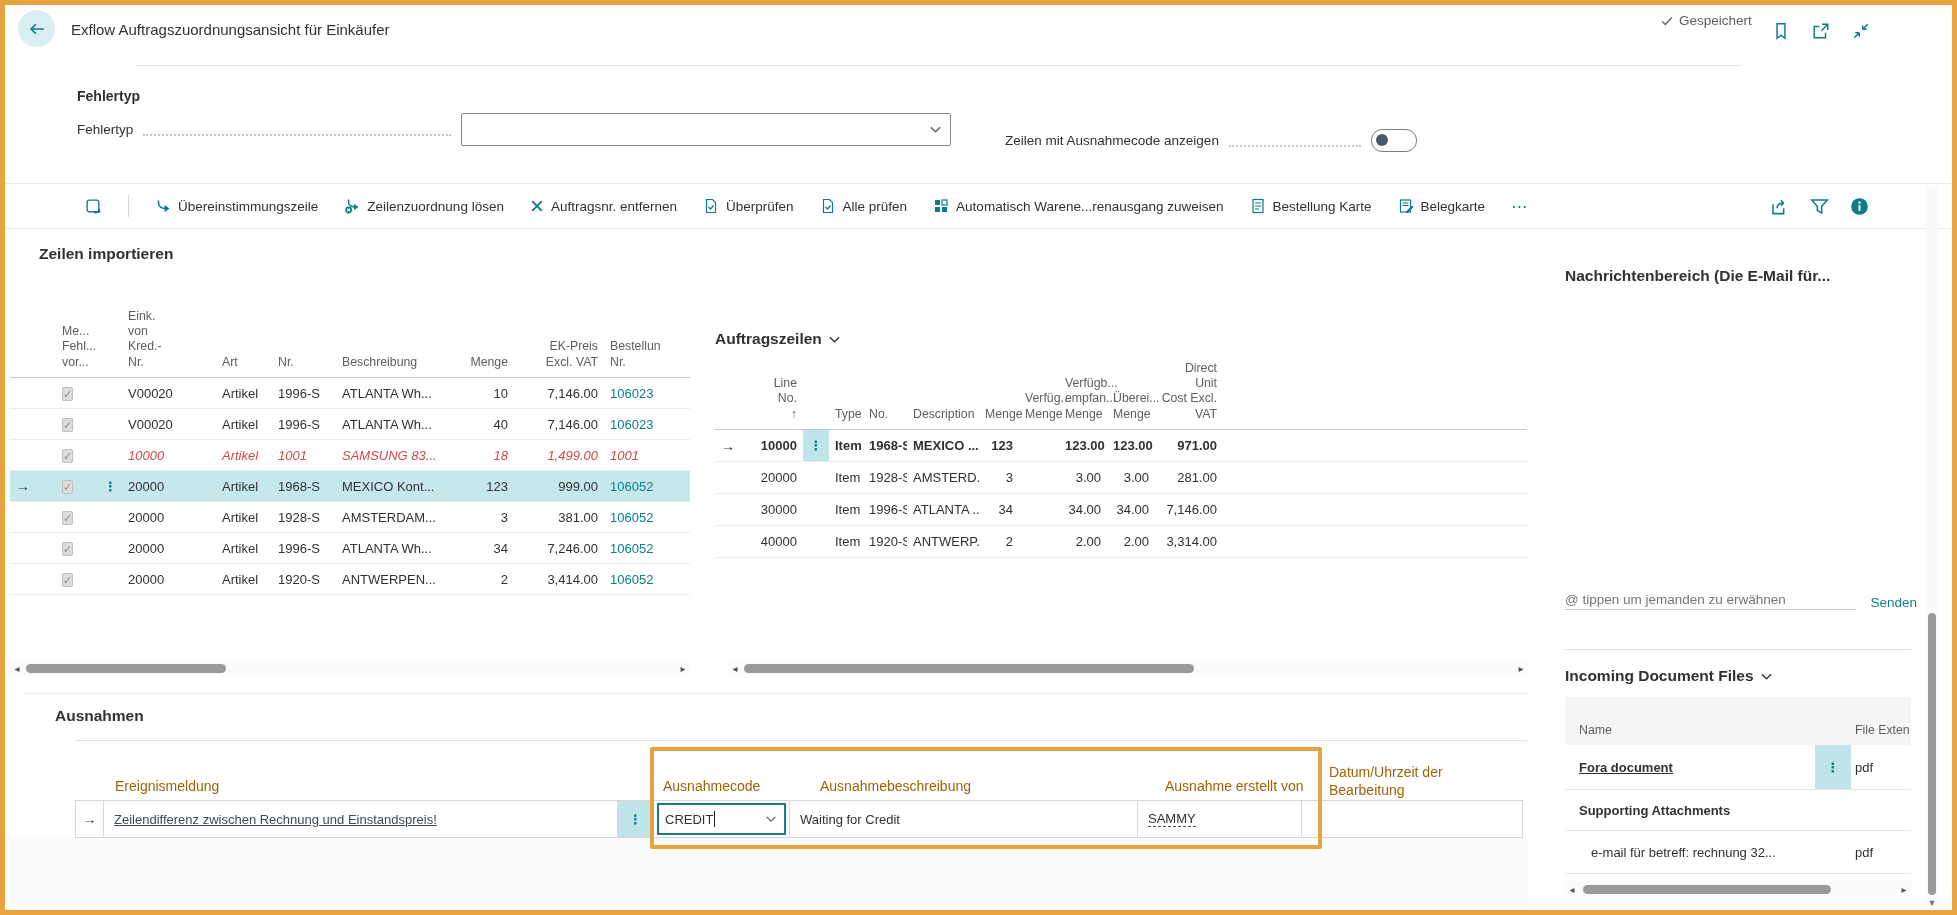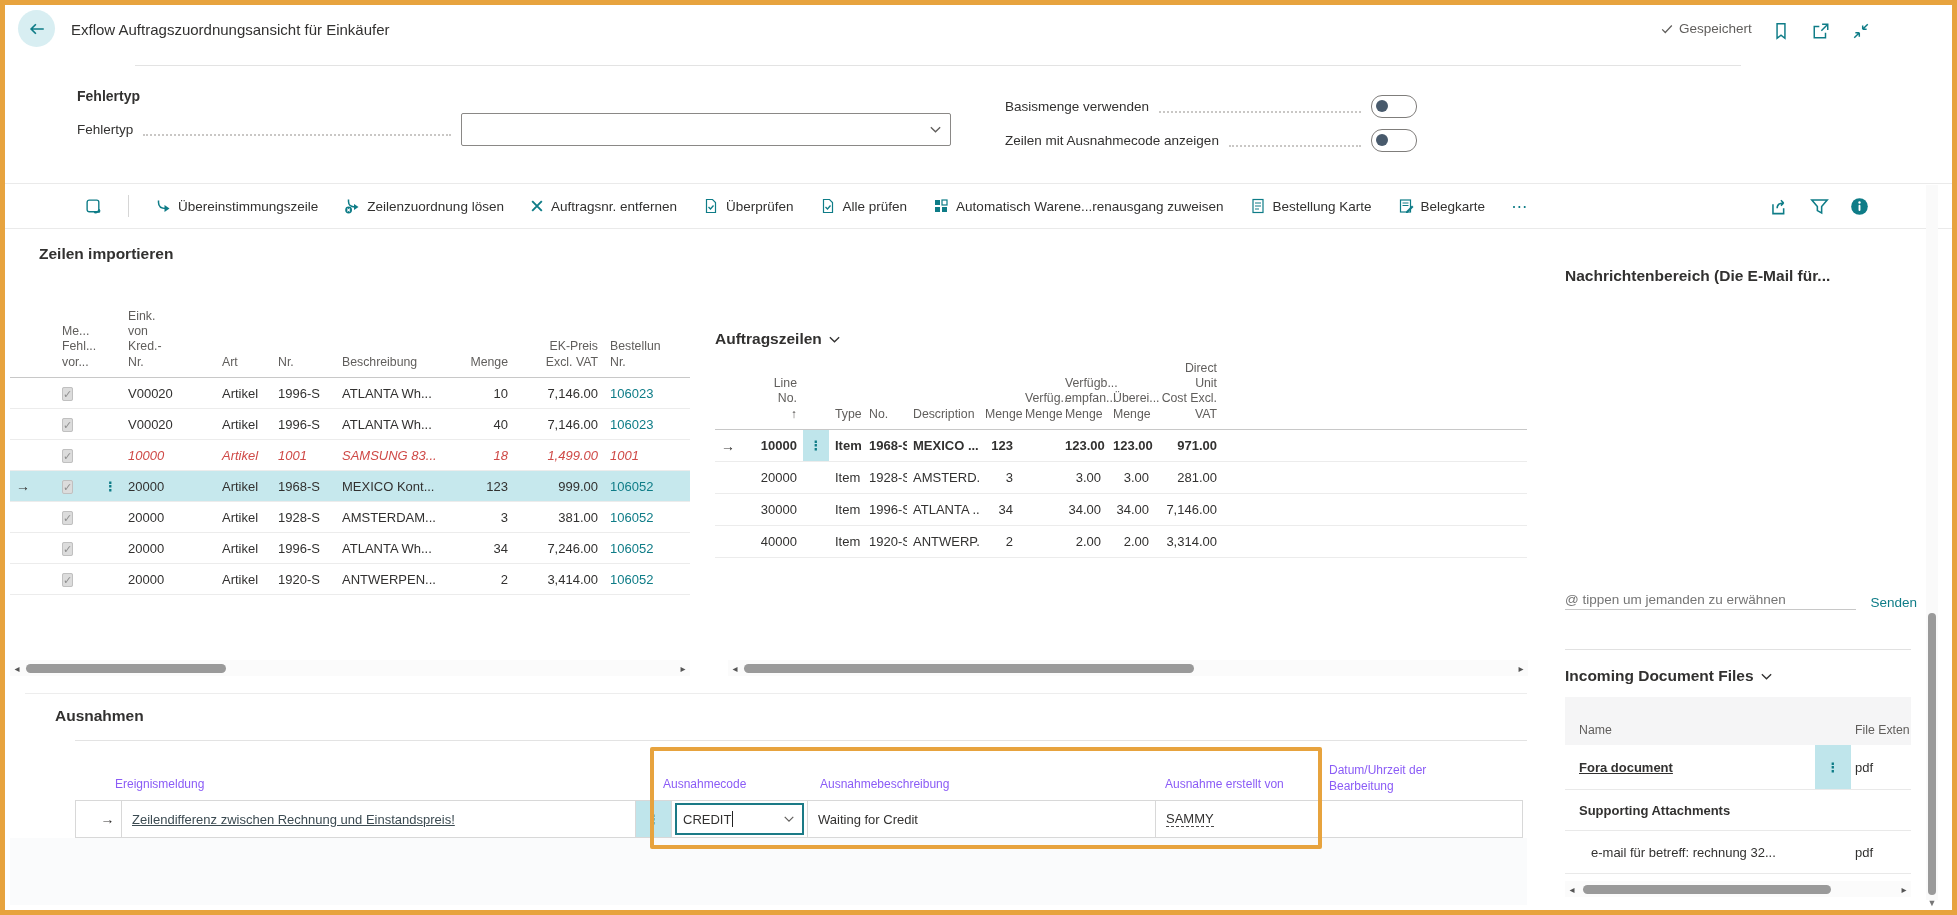--- a/index.html
+++ b/index.html
@@ -5,21 +5,21 @@
   html,body{margin:0;padding:0;background:#888;}
   .page{position:relative;width:1947px;height:905px;background:#fff;border:5px solid #e7a33e;
         font-family:"Liberation Sans","DejaVu Sans",sans-serif;color:#323130;font-size:13px;overflow:hidden;}
   .abs{position:absolute;}
   svg.ic{display:block;}
 
   
   .back-btn{left:13px;top:5px;width:37px;height:37px;border-radius:50%;background:#d8eef2;
             display:flex;align-items:center;justify-content:center;cursor:pointer;}
   .page-title{left:66px;top:16px;font-size:15px;color:#323130;}
-  .saved{left:1655px;top:16px;display:flex;align-items:center;gap:5px;color:#605e5c;font-size:13.5px;}
+  .saved{left:1655px;top:8px;display:flex;align-items:center;gap:5px;color:#605e5c;font-size:13.5px;}
   .hicon{top:13px;width:26px;height:26px;display:flex;align-items:center;justify-content:center;cursor:pointer;}
   .divider1{left:130px;top:60px;width:1606px;height:1px;background:#e3e3e3;}
 
   
   .filter-caption{left:72px;top:83px;font-weight:bold;font-size:14px;}
   .filter-row{left:72px;top:108px;width:874px;display:flex;align-items:center;}
   .field-label{font-size:13.5px;color:#323130;white-space:nowrap;}
   .dots{flex:1;border-bottom:2px dotted #c9c7c5;margin:0 10px;height:11px;}
   .combo{width:488px;height:31px;border:1px solid #8a8886;border-radius:2px;background:#fff;
          display:flex;align-items:center;position:relative;}
@@ -82,21 +82,21 @@
                      font-size:13.5px;color:#767676;padding:2px 0;background:transparent;}
   .send-link{color:#0e7c87;font-size:13.5px;cursor:pointer;white-space:nowrap;}
   .files-table{left:1560px;top:692px;width:346px;font-size:13px;}
   .files-head{display:grid;grid-template-columns:1fr 36px 60px;background:#f5f5f6;height:48px;align-items:end;
               color:#605e5c;font-size:12.3px;}
   .files-head .th{padding:0 4px 8px 4px;white-space:nowrap;overflow:hidden;}
   .files-row{display:grid;grid-template-columns:1fr 36px 60px;align-items:center;border-bottom:1px solid #e9e9e9;}
   .files-row .td{padding:0 4px;white-space:nowrap;overflow:hidden;}
 
   
-  .exc-label{position:absolute;color:#8b5cf6;font-size:12px;white-space:pre-line;line-height:1.3;}
+  .exc-label{position:absolute;color:#a16207;font-size:14px;white-space:pre-line;line-height:1.3;}
   .exc-row{left:70px;top:795px;height:38px;display:flex;border:1px solid #d8d8d8;background:#fff;box-sizing:border-box;}
   .exc-cell{height:100%;display:flex;align-items:center;border-right:1px solid #d8d8d8;box-sizing:border-box;overflow:hidden;}
   .exc-combo{flex:1;margin:3px;height:28px;border:2px solid #1b7a86;display:flex;align-items:center;position:relative;background:#fff;}
   .caret{display:inline-block;width:1px;height:16px;background:#222;margin-left:1px;vertical-align:middle;}
   .orange-box{left:645px;top:742px;width:664px;height:94px;border:4px solid #e7a33e;border-radius:2px;
               pointer-events:none;z-index:6;}
   .dark-link{color:#3c4b52;text-decoration:underline;cursor:pointer;}
 </style>
 </head>
 <body>
@@ -143,25 +143,20 @@
     <span class="field-label">Fehlertyp</span>
     <span class="dots"></span>
     <span class="combo">
       <input value="" style="">
       <span class="chev">
         <svg class="ic" width="13" height="13" viewBox="0 0 14 14">
             <path d="M2 4.5l5 5 5-5" fill="none" stroke="#605e5c" stroke-width="1.4"></path>
           </svg>
       </span>
     </span>
-  </div>
-  <div class="abs toggle-row" style="top:90px;">
-    <span class="field-label">Basismenge verwenden</span>
-    <span class="dots"></span>
-    <span class="toggle"></span>
   </div>
   <div class="abs toggle-row" style="top:124px;">
     <span class="field-label">Zeilen mit Ausnahmecode anzeigen</span>
     <span class="dots"></span>
     <span class="toggle"></span>
   </div>
 
   <div class="abs toolbar">
     <span class="tb-item">
       <span>
@@ -534,21 +529,21 @@
   <div class="abs" style="left:70px;top:735px;width:1452px;height:1px;background:#e3e3e3;"></div>
   <div class="abs" style="left:5px;top:833px;width:1517px;height:67px;background:#fafbfc;"></div>
 
   <div class="exc-label" style="left:110px;top:772px;">Ereignismeldung</div>
   <div class="exc-label" style="left:658px;top:772px;">Ausnahmecode</div>
   <div class="exc-label" style="left:815px;top:772px;">Ausnahmebeschreibung</div>
   <div class="exc-label" style="left:1160px;top:772px;">Ausnahme erstellt von</div>
   <div class="exc-label" style="left:1324px;top:758px;">Datum/Uhrzeit der
 Bearbeitung</div>
 
-  <div class="abs exc-row" style="width:1448px;padding-left:18px;">
+  <div class="abs exc-row" style="width:1448px;">
     <div class="exc-cell row-arrow" style="width:28px;justify-content:center;"></div>
     <div class="exc-cell" style="width:514px;padding-left:10px;">
       <span class="dark-link">Zeilendifferenz zwischen Rechnung und Einstandspreis!</span>
     </div>
     <div class="exc-cell cyancell kebab" style="width:36px;"></div>
     <div class="exc-cell" style="width:136px;">
       <span class="exc-combo">
         <span style="padding-left:6px;">CREDIT</span>
         <span class="caret"></span>
         <span style="position:absolute;right:7px;top:8px;">

